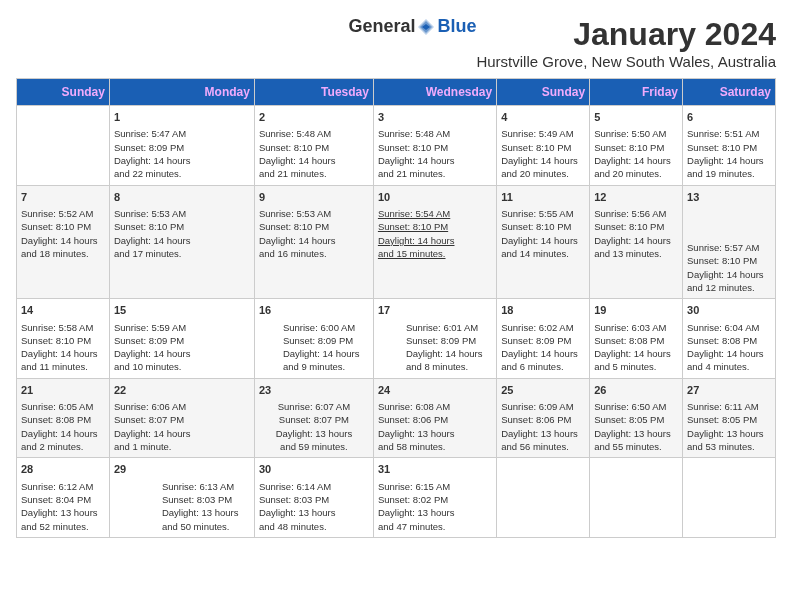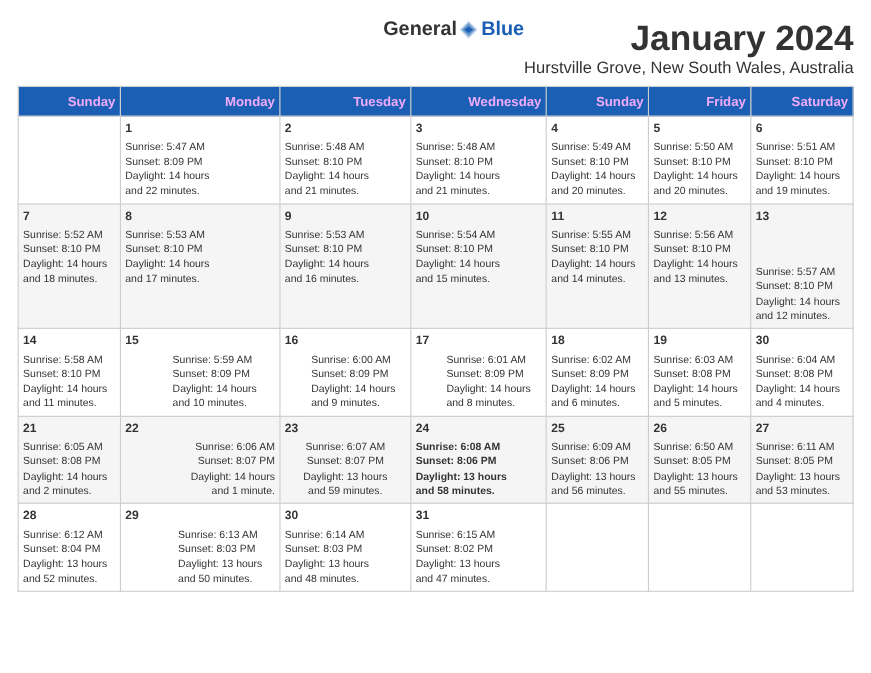--- a/index.html
+++ b/index.html
@@ -178,21 +178,21 @@
         </td>
         <td>
           <span class="day-number">9</span>
           <div class="day-info" style="white-space: pre-line;">Sunrise: 5:53 AM
 Sunset: 8:10 PM
 Daylight: 14 hours
 and 16 minutes.</div>
         </td>
         <td>
           <span class="day-number">10</span>
-          <div class="day-info" style="white-space: pre-line;">Sunrise: 5:54 AM
+          <div class="day-info" style="white-space: pre-line; text-decoration: underline;">Sunrise: 5:54 AM
 Sunset: 8:10 PM
 Daylight: 14 hours
 and 15 minutes.</div>
         </td>
         <td>
           <span class="day-number">11</span>
           <div class="day-info" style="white-space: pre-line;">Sunrise: 5:55 AM
 Sunset: 8:10 PM
 Daylight: 14 hours
 and 14 minutes.</div>
@@ -215,21 +215,21 @@
       <tr>
         <td>
           <span class="day-number">14</span>
           <div class="day-info" style="white-space: pre-line;">Sunrise: 5:58 AM
 Sunset: 8:10 PM
 Daylight: 14 hours
 and 11 minutes.</div>
         </td>
         <td>
           <span class="day-number">15</span>
-          <div class="day-info" style="white-space: pre-line; margin-left: 43px;">Sunrise: 5:59 AM
+          <div class="day-info" style="white-space: pre-line;">Sunrise: 5:59 AM
 Sunset: 8:09 PM
 Daylight: 14 hours
 and 10 minutes.</div>
         </td>
         <td>
           <span class="day-number">16</span>
           <div class="day-info" style="white-space: pre-line; margin-left: 24px;">Sunrise: 6:00 AM
 Sunset: 8:09 PM
 Daylight: 14 hours
 and 9 minutes.</div>
@@ -266,35 +266,35 @@
       <tr>
         <td>
           <span class="day-number">21</span>
           <div class="day-info" style="white-space: pre-line;">Sunrise: 6:05 AM
 Sunset: 8:08 PM
 Daylight: 14 hours
 and 2 minutes.</div>
         </td>
         <td>
           <span class="day-number">22</span>
-          <div class="day-info" style="white-space: pre-line; text-align: right;">Sunrise: 6:06 AM
+          <div class="day-info" style="white-space: pre-line;">Sunrise: 6:06 AM
 Sunset: 8:07 PM
 Daylight: 14 hours
 and 1 minute.</div>
         </td>
         <td>
           <span class="day-number">23</span>
           <div class="day-info" style="white-space: pre-line; text-align: center;">Sunrise: 6:07 AM
 Sunset: 8:07 PM
 Daylight: 13 hours
 and 59 minutes.</div>
         </td>
         <td>
           <span class="day-number">24</span>
-          <div class="day-info" style="white-space: pre-line; font-weight: bold;">Sunrise: 6:08 AM
+          <div class="day-info" style="white-space: pre-line;">Sunrise: 6:08 AM
 Sunset: 8:06 PM
 Daylight: 13 hours
 and 58 minutes.</div>
         </td>
         <td>
           <span class="day-number">25</span>
           <div class="day-info" style="white-space: pre-line;">Sunrise: 6:09 AM
 Sunset: 8:06 PM
 Daylight: 13 hours
 and 56 minutes.</div>

